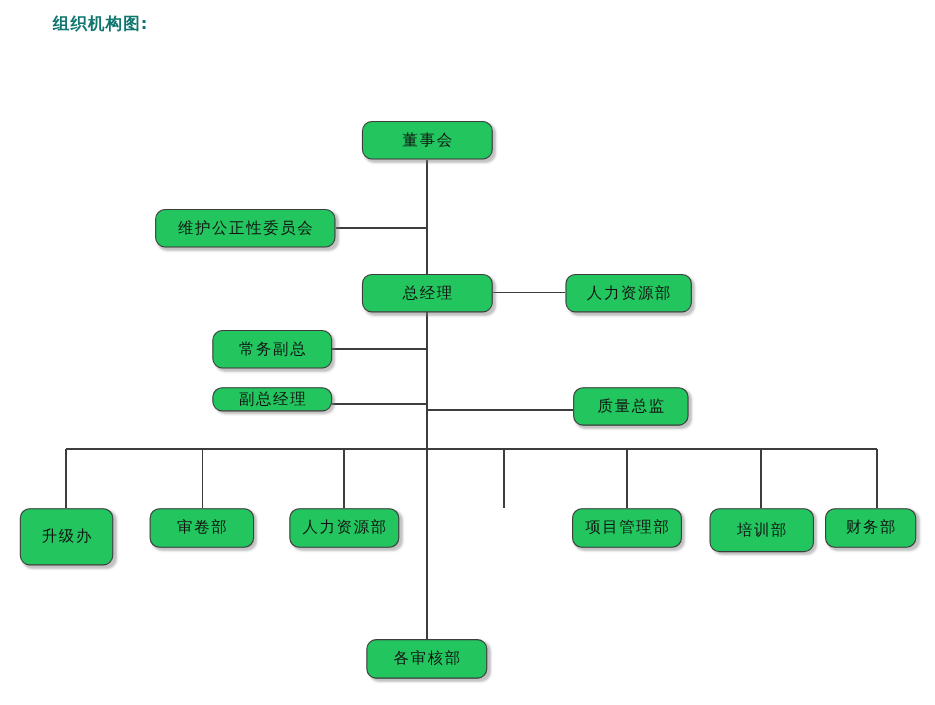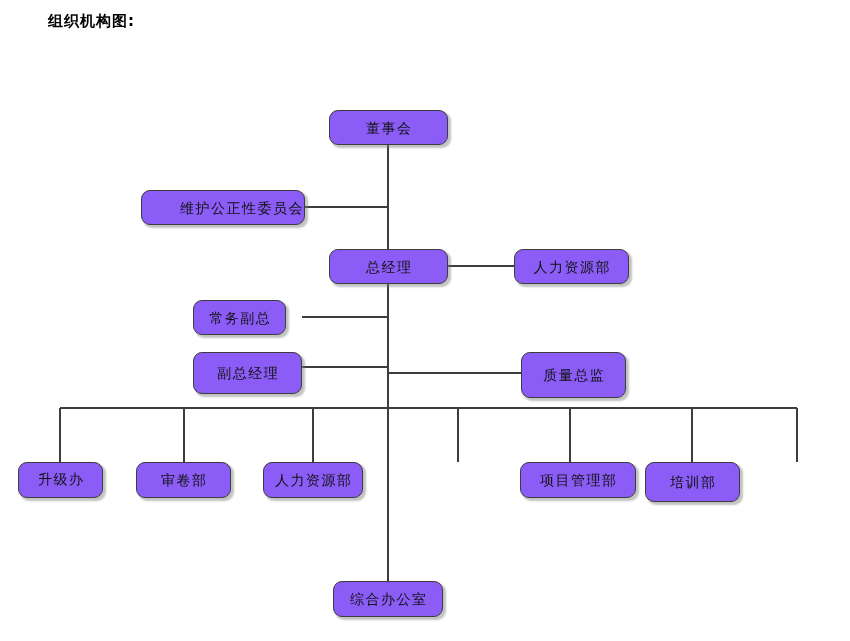--- a/index.html
+++ b/index.html
@@ -20,35 +20,35 @@
     height: 641px;
     background: #ffffff;
   }
   #page-title {
     position: absolute;
     left: 48px;
     top: 12px;
     font-size: 15px;
     font-weight: 700;
     letter-spacing: 1px;
-    color: #000000;
+    color: #0f766e;
     white-space: nowrap;
   }
   #connector-layer {
     position: absolute;
     left: 0;
     top: 0;
     width: 850px;
     height: 641px;
     pointer-events: none;
   }
   .node {
     position: absolute;
     box-sizing: border-box;
-    background: #8b5cf6;
+    background: #22c55e;
     border: 1.2px solid #3d3d3d;
     border-radius: 9px;
     display: flex;
     align-items: center;
     justify-content: center;
     box-shadow: 2.5px 2.5px 2px rgba(120,120,120,0.45);
     z-index: 5;
   }
   .node-label {
     font-size: 14px;
@@ -93,63 +93,66 @@
       <line x1="692" y1="408" x2="692" y2="462"></line>
       <line x1="797" y1="408" x2="797" y2="462"></line>
 
     </g>
   </svg>
 
   <div class="node" style="left:329px; top:110px; width:119px; height:35px;">
     <span class="node-label">董事会</span>
   </div>
 
-  <div class="node" style="left:141px; top:190px; width:164px; height:35px;justify-content:flex-end;">
+  <div class="node" style="left:141px; top:190px; width:164px; height:35px;">
     <span class="node-label">维护公正性委员会</span>
   </div>
 
   <div class="node" style="left:329px; top:249px; width:119px; height:35px;">
     <span class="node-label">总经理</span>
   </div>
 
   <div class="node" style="left:514px; top:249px; width:115px; height:35px;">
     <span class="node-label">人力资源部</span>
   </div>
 
-  <div class="node" style="left:193px; top:300px; width:93px; height:35px;">
+  <div class="node" style="left:193px; top:300px; width:109px; height:35px;">
     <span class="node-label">常务副总</span>
   </div>
 
-  <div class="node" style="left:193px; top:352px; width:109px; height:42px;">
+  <div class="node" style="left:193px; top:352px; width:109px; height:22px;">
     <span class="node-label">副总经理</span>
   </div>
 
-  <div class="node" style="left:521px; top:352px; width:105px; height:46px;">
+  <div class="node" style="left:521px; top:352px; width:105px; height:35px;">
     <span class="node-label">质量总监</span>
   </div>
 
-  <div class="node" style="left:18px; top:462px; width:85px; height:36px;font-family:Liberation Serif, serif;">
+  <div class="node" style="left:18px; top:462px; width:85px; height:52px;">
     <span class="node-label">升级办</span>
   </div>
 
   <div class="node" style="left:263px; top:462px; width:100px; height:36px;">
     <span class="node-label">人力资源部</span>
   </div>
 
   <div class="node" style="left:136px; top:462px; width:95px; height:36px;">
     <span class="node-label">审卷部</span>
   </div>
 
 
-  <div class="node" style="left:520px; top:462px; width:116px; height:36px;text-align:center;">
+  <div class="node" style="left:520px; top:462px; width:100px; height:36px;text-align:center;">
     <span class="node-label">项目管理部</span>
   </div>
 
   <div class="node" style="left:645px; top:462px; width:95px; height:40px;">
     <span class="node-label">培训部</span>
   </div>
 
+  <div class="node" style="left:750px; top:462px; width:83px; height:36px;">
+    <span class="node-label">财务部</span>
+  </div>
 
   <div class="node" style="left:333px; top:581px; width:110px; height:36px;">
-    <span class="node-label">综合办公室</span>
+    <span class="node-label">各审核部</span>
   </div>
 
 </div>
 
 </body></html>

